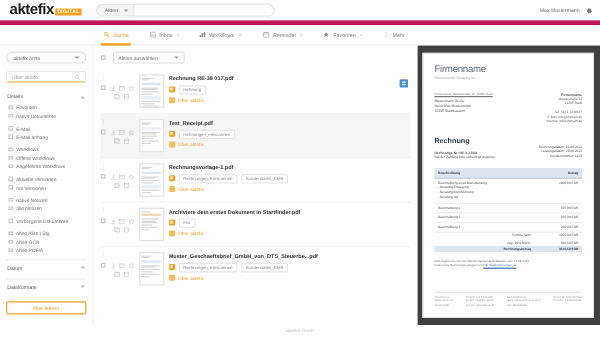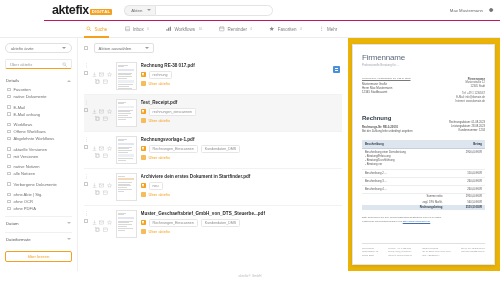--- a/index.html
+++ b/index.html
@@ -11,22 +11,21 @@
     overflow: hidden;
   }
   #app { width: 500px; height: 281px; position: relative; display: flex; flex-direction: column; }
 
   
   .topbar {
     height: 21px; flex: 0 0 21px;
     display: flex; align-items: center;
     padding: 0 6px 0 8px;
     background: #fff;
-    border-bottom: 1px solid #be185d;
-    margin-left: 44px;
+    border-bottom: 4px solid #be185d;
   }
   .logo { display: flex; align-items: flex-end; gap: 1px; }
   .logo-main { font-size: 12.5px; font-weight: 700; letter-spacing: -0.4px; color: #1c1c1c; line-height: 1; }
   .logo-badge {
     font-size: 4.2px; font-weight: 700; letter-spacing: 0.3px;
     background: #f4a11f; color: #fff; padding: 1px 2px; border-radius: 1px;
     margin-bottom: 1.5px; line-height: 1;
   }
   .topbar-center { flex: 1; display: flex; align-items: center; justify-content: flex-start; margin-left: 12px; }
   .scope-select {
@@ -146,21 +145,21 @@
   .row-badge {
     position: absolute; right: 2px; top: 8px;
     width: 7px; height: 7px; background: #4a90d9; border-radius: 1px;
   }
   .row-badge::after { content: ""; position: absolute; left: 1.6px; top: 2px; width: 3.6px; height: 1px; background: #fff; box-shadow: 0 2px 0 #fff; }
   .kebab { position: absolute; left: 0; top: 5px; font-size: 5px; color: #c0c0c0; line-height: 4px; }
 
   
   .preview {
     width: 152px; flex: 0 0 152px;
-    padding: 6px 5px 6px 4px; background: #eab308;
+    padding: 6px 5px 6px 4px; background: #404040;
   }
   .doc-page {
     width: 100%; height: 100%; background: #fff;
     border: 1px solid #e4e4e4; box-shadow: 0 1px 3px rgba(0,0,0,.10);
     padding: 8px 9px; position: relative; overflow: hidden;
   }
   .doc-company { font-size: 8px; color: #5b6b7c; letter-spacing: -0.2px; }
   .doc-tagline { font-size: 2.8px; color: #9aa5b1; margin-top: 1px; }
   .doc-addr-wrap { display: flex; justify-content: space-between; margin-top: 10px; }
   .doc-sender { font-size: 2.5px; color: #7a7a7a; text-decoration: underline; margin-bottom: 2px; }

